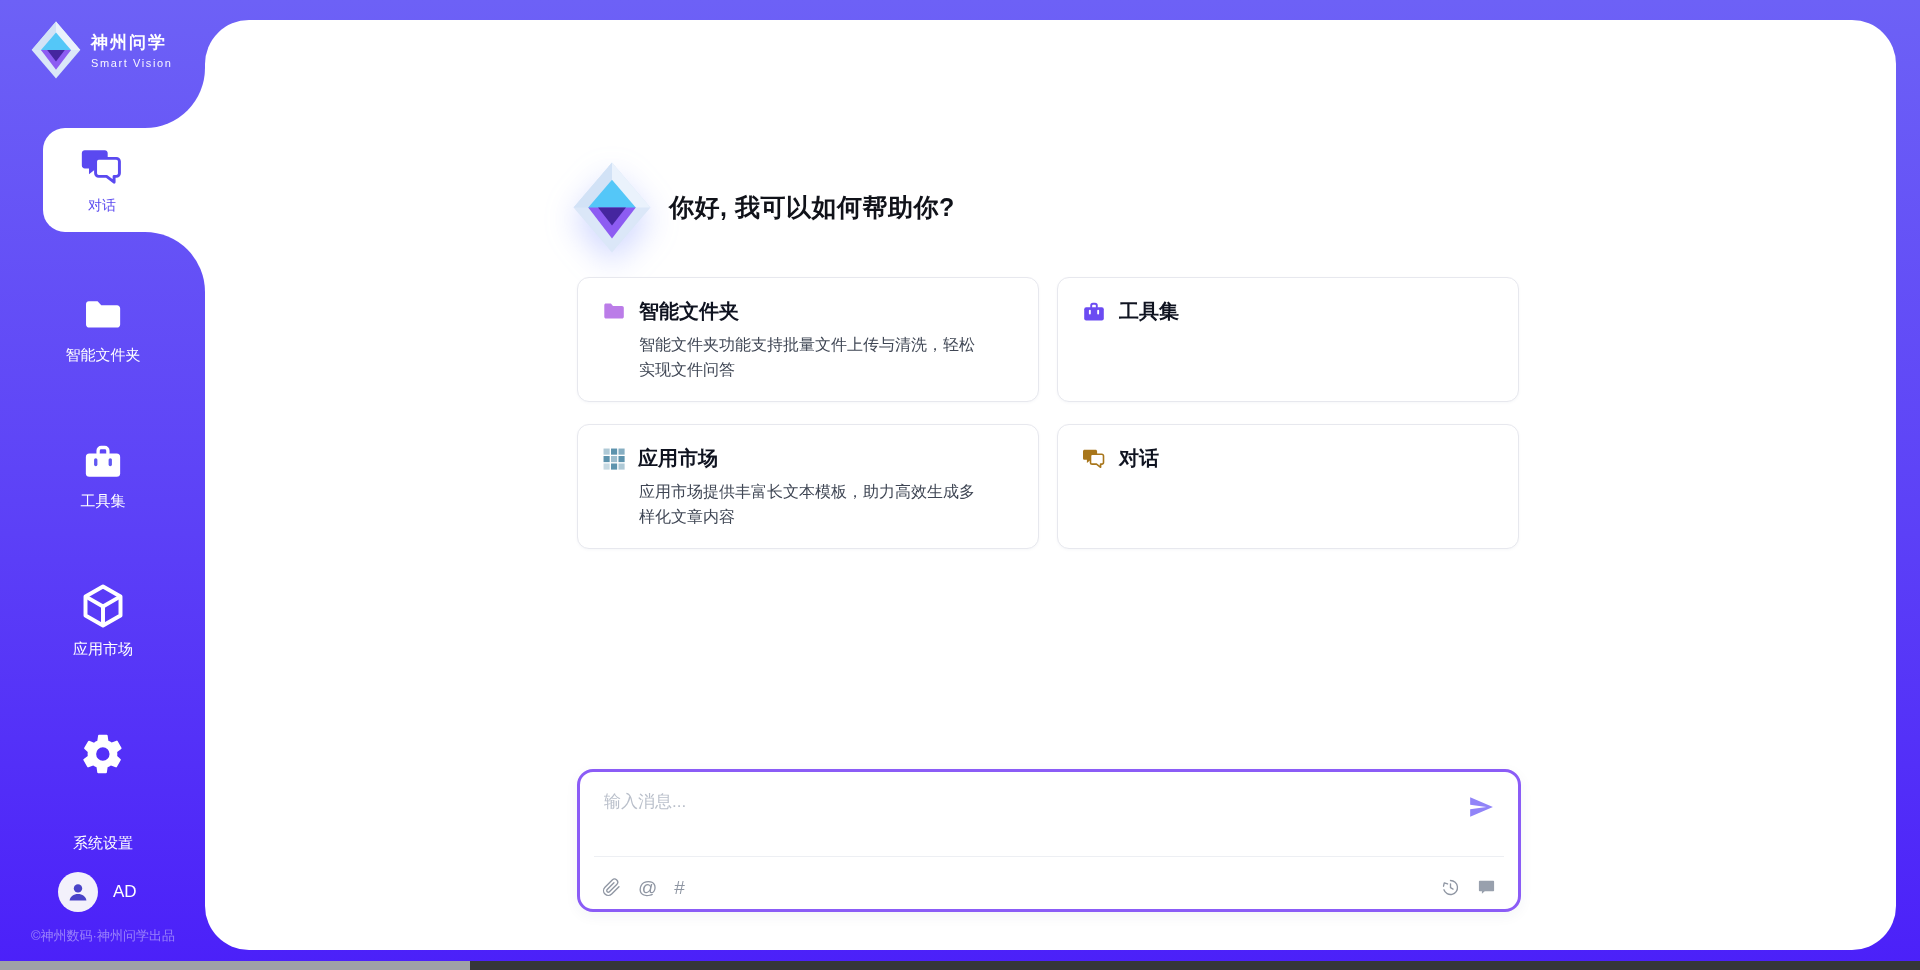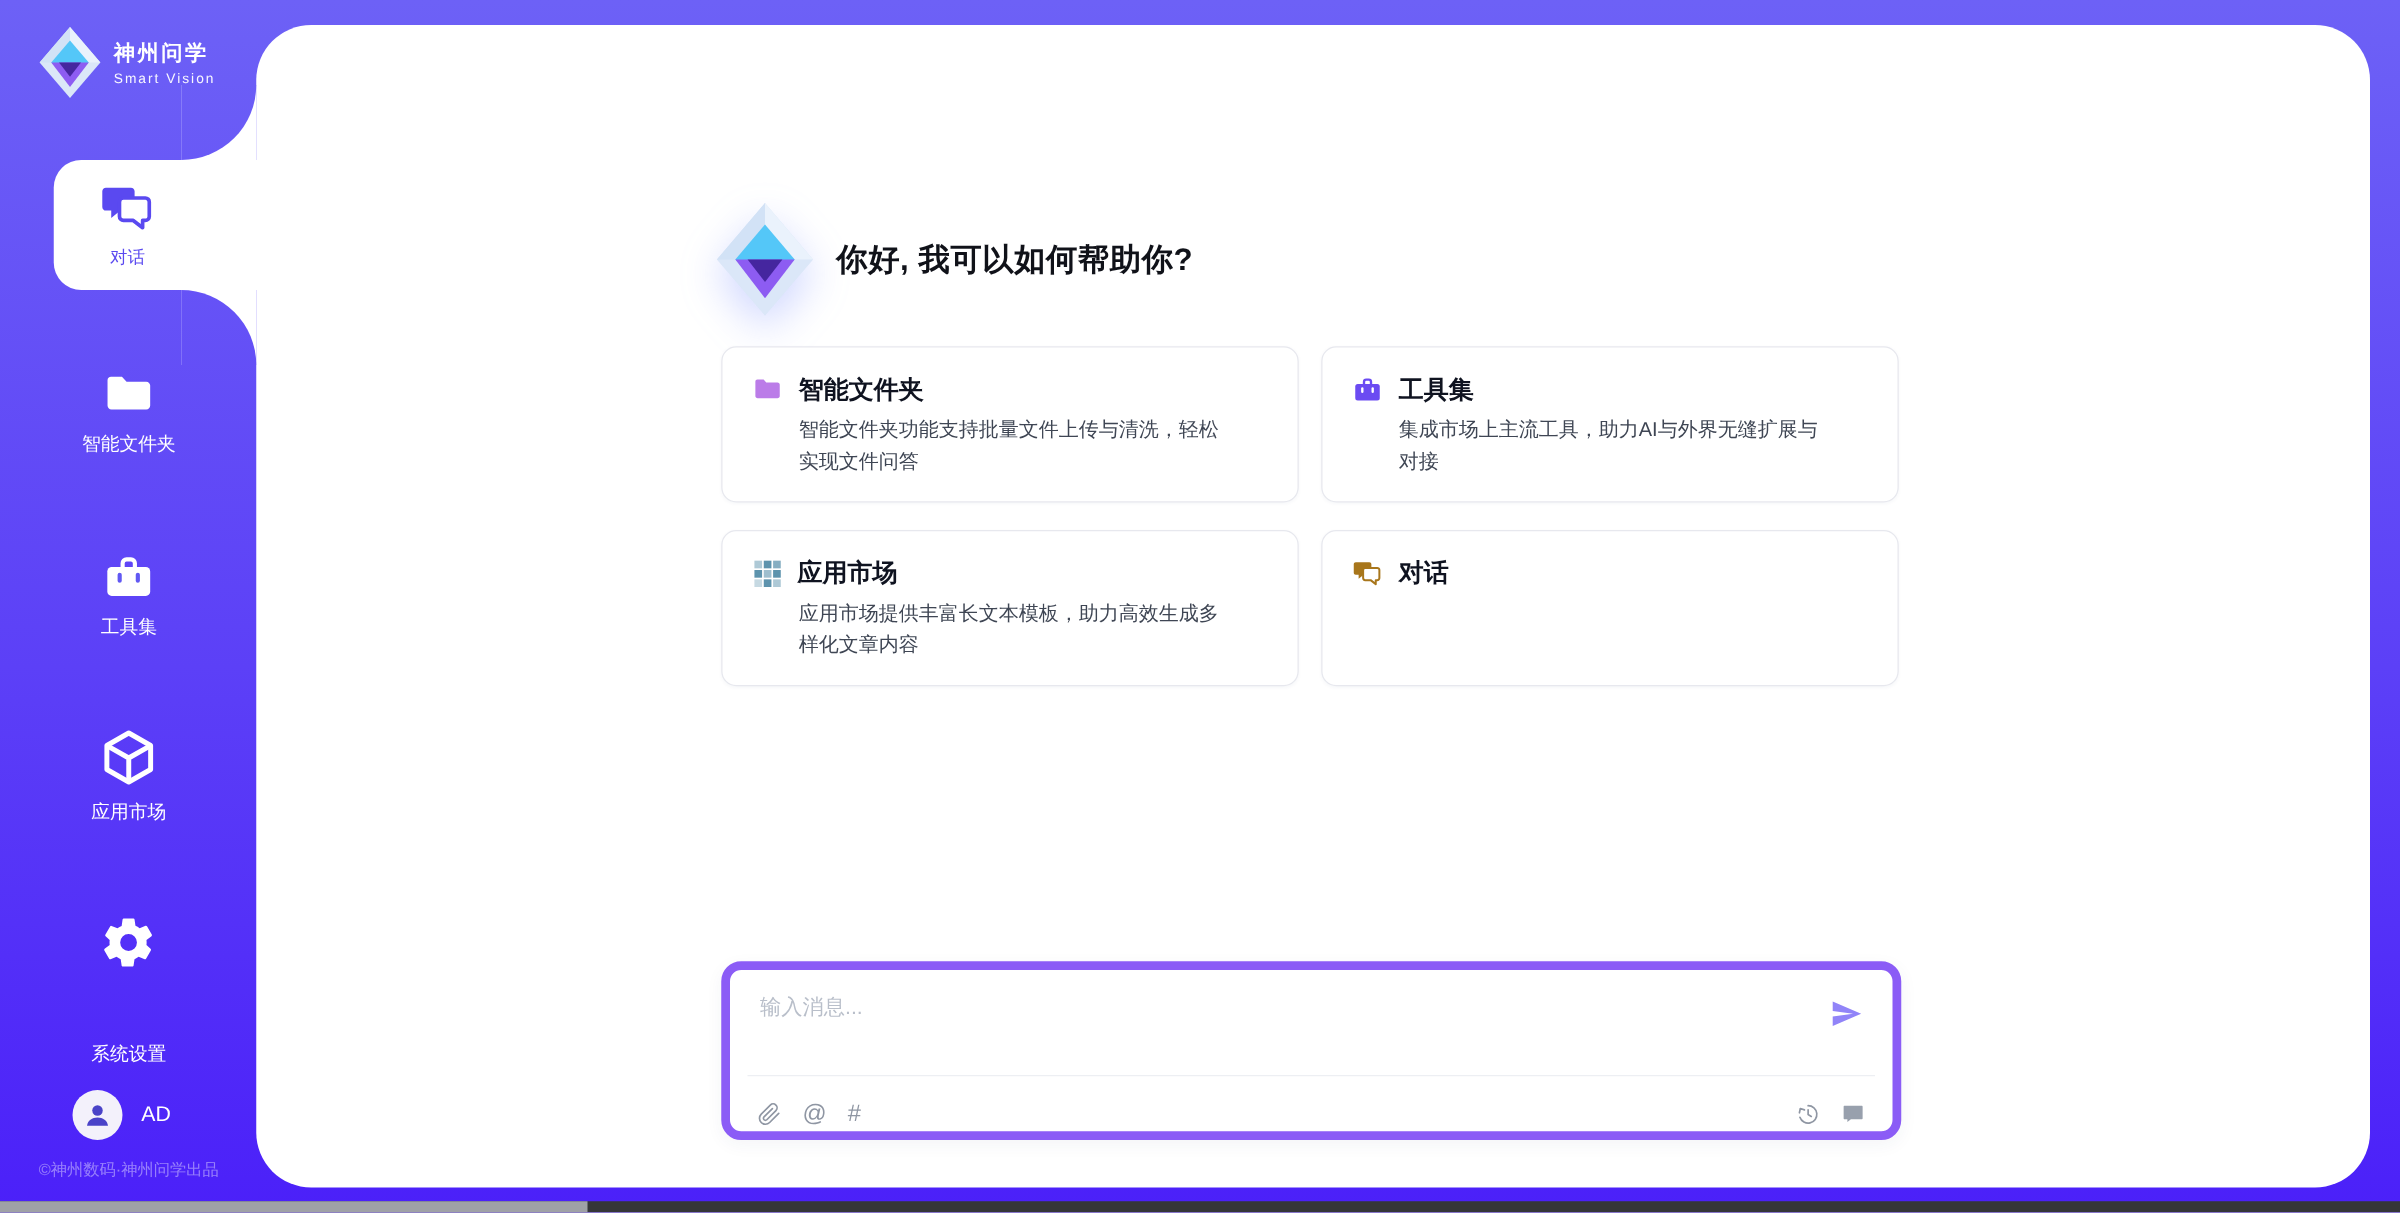--- a/index.html
+++ b/index.html
@@ -56,21 +56,21 @@
   .card-head{display:flex;align-items:center;gap:13px;}
   .card-title{font-size:20px;font-weight:bold;color:#0f1320;}
   .card-desc{margin:8px 0 0 37px;width:340px;font-size:16px;line-height:1.55;color:#3f4654;}
 
   .pill{position:absolute;left:372px;top:693px;height:46px;border-radius:23px;background:#f1f2f7;
         display:flex;align-items:center;gap:10px;padding:0 16px 0 12px;cursor:pointer;}
   .pill-name{font-size:18px;color:#232934;font-weight:500;}
   .pill .chev{color:#3c434e;}
 
   .composer{position:absolute;left:372px;top:749px;width:944px;height:143px;background:#fff;
-            border:7px solid #8b5cf6;border-radius:16px;box-sizing:border-box;
+            border:3px solid #8b5cf6;border-radius:16px;box-sizing:border-box;
             box-shadow:0 4px 14px rgba(40,50,100,.05);}
   .msg-input{position:absolute;left:22px;top:14px;width:820px;height:30px;border:none;outline:none;
              font-size:17px;color:#333;font-family:inherit;background:transparent;}
   .msg-input::placeholder{color:#b9bfca;}
   .send-btn{position:absolute;right:24px;top:22px;border:none;background:none;padding:0;
             color:#9184f8;cursor:pointer;}
   .comp-divider{position:absolute;left:14px;right:14px;top:84px;border-top:1px solid #edeff3;}
   .comp-toolbar{position:absolute;left:22px;right:22px;top:96px;height:38px;display:flex;
                 align-items:center;justify-content:space-between;}
   .tool-group{display:flex;align-items:center;gap:17px;color:#8f96a3;}
@@ -173,21 +173,20 @@
         </div>
         <p class="card-desc">智能文件夹功能支持批量文件上传与清洗，轻松实现文件问答</p>
       </div>
       <div class="card">
         <div class="card-head">
           <svg width="24" height="24" style="--bc:#6b4bf2;--bg2:#fff">
               <use href="#i-briefcase"></use>
             </svg>
           <span class="card-title">工具集</span>
         </div>
-        <p class="card-desc">集成市场上主流工具，助力AI与外界无缝扩展与对接</p>
       </div>
       <div class="card">
         <div class="card-head">
           <svg width="23" height="23" style="color:#5d93ad">
               <use href="#i-grid"></use>
             </svg>
           <span class="card-title">应用市场</span>
         </div>
         <p class="card-desc">应用市场提供丰富长文本模板，助力高效生成多样化文章内容</p>
       </div>

